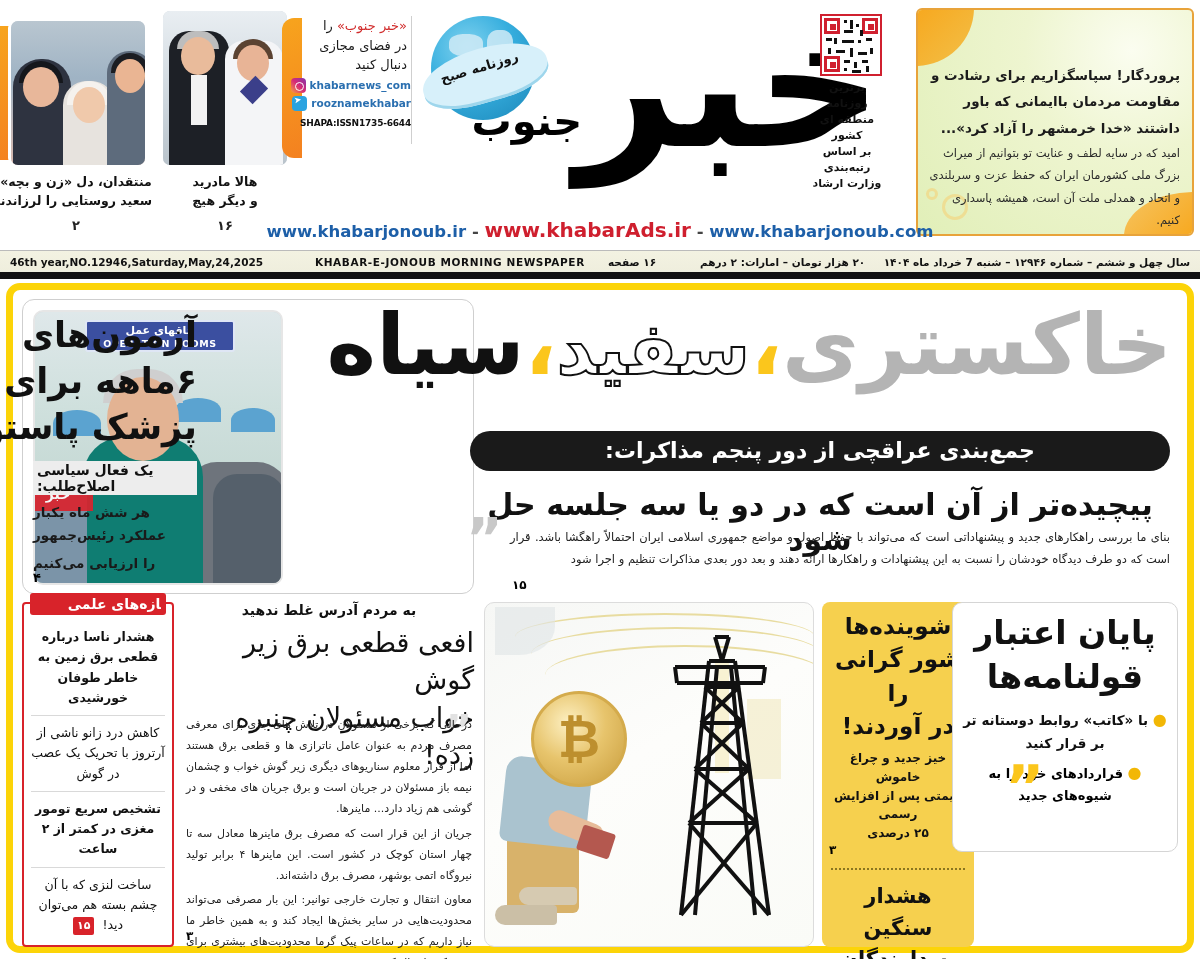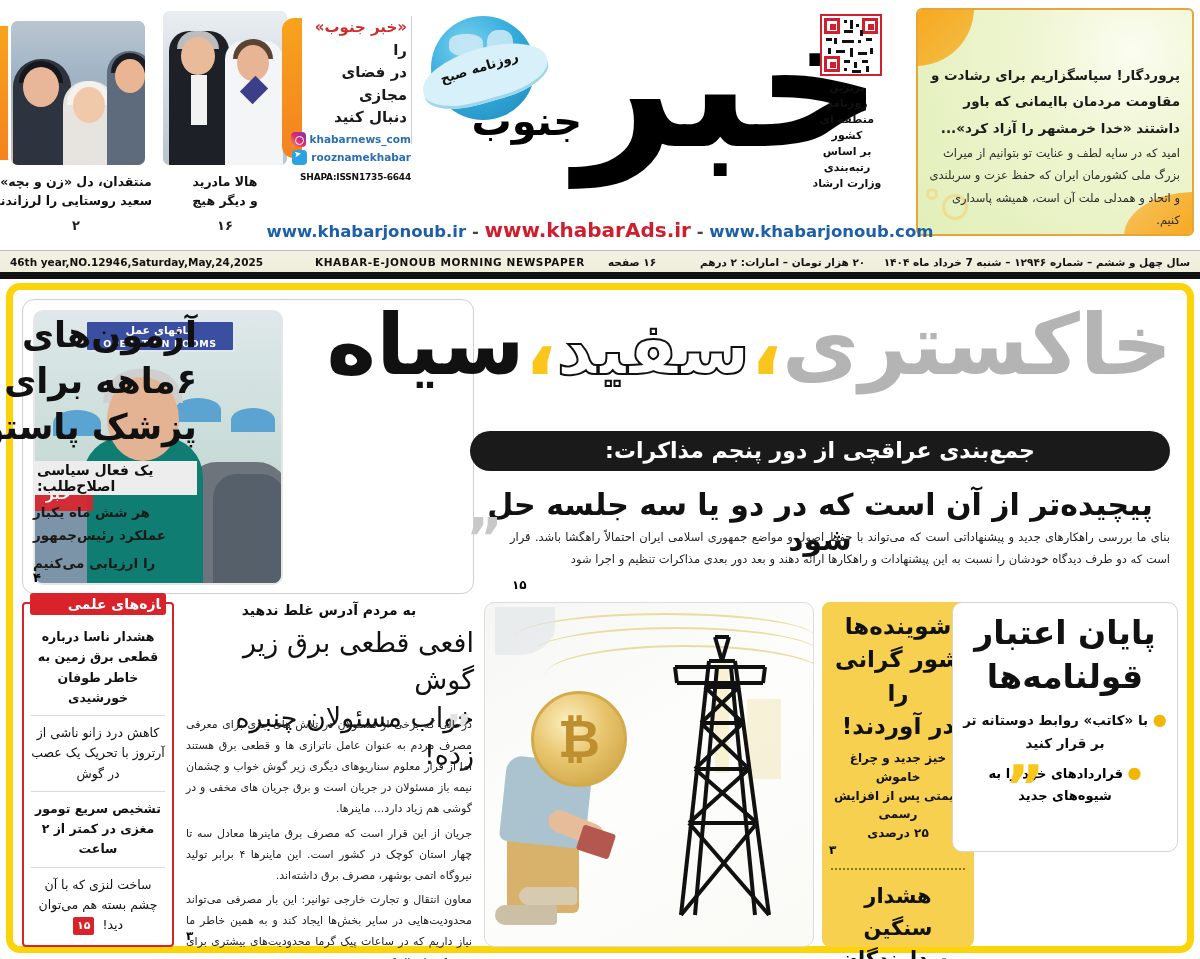--- a/index.html
+++ b/index.html
@@ -55,21 +55,21 @@
          line-height: 1.55; }
   .cap .t { font-size: 12.5px; white-space: nowrap; }
   .cap .pg { font-size: 13px; margin-top: 5px; color:#222; }
 
   .cap1 { left: 0px; top: 172px; width: 152px; }
   .cap2 { left: 155px; top: 172px; width: 140px; }
 
   
   .social { position:absolute; left:300px; top:16px; width:112px; height:128px;
             border-right:1px solid #cfcfcf; padding-right:0px; }
-  .social .ln { font-size:15px; text-align:right; color:#1a1a1a; line-height:1.5; font-weight:bold; padding-right:4px;}
+  .social .ln { font-size:13px; text-align:right; color:#1a1a1a; line-height:1.5; font-weight:normal; padding-right:4px;}
   .social .ln .red { color:#d12c2c; }
   .social .row { display:flex; align-items:center; gap:4px; margin-top:3px; justify-content:flex-end; flex-direction:row-reverse;}
   .social .ic { width:15px; height:15px; border-radius:4px; flex:0 0 auto; position:relative; }
   .ic-ig { background:linear-gradient(45deg,#f9a03f,#d62976,#8134af); }
   .ic-ig:after{content:""; position:absolute; left:4px; top:4px; width:7px; height:7px; border:1.5px solid #fff; border-radius:50%;}
   .ic-tg { background:#2aa3e0; border-radius:50%; }
   .ic-tg:after{content:"➤"; position:absolute; left:2px; top:-1px; font-size:9px; color:#fff; transform:rotate(-10deg);}
   .social .handle { font-size:10.5px; color:#2a6fb0; font-weight:bold; }
   .social .shapa { font-size:9px; font-weight:bold; color:#111; margin-top:7px; text-align:right; letter-spacing:-0.2px;}
 

